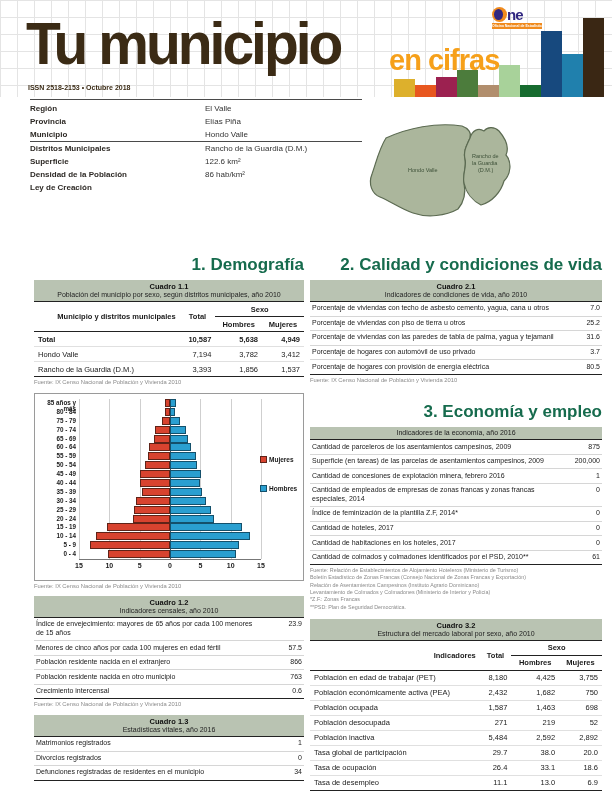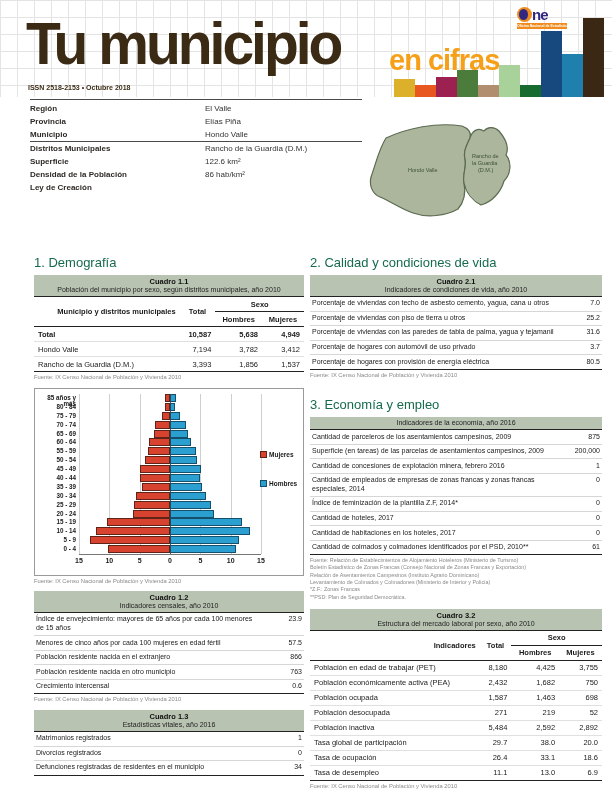--- a/index.html
+++ b/index.html
@@ -10,21 +10,21 @@
   
   .header{left:0;top:0;width:612px;height:97px;background:#fff;
     background-image:linear-gradient(#e4e4e4 1px,transparent 1px),
                      linear-gradient(90deg,#e4e4e4 1px,transparent 1px);
     background-size:17px 17px;border-bottom:1px solid #fff}
   .title-main{left:26px;top:14px;font-size:57px;font-weight:bold;letter-spacing:-3px;
     color:#3b2b15;line-height:1;transform:scaleY(1.04);transform-origin:top left}
   .title-accent{left:389px;top:46px;font-size:29px;font-weight:bold;letter-spacing:-1px;
     color:#f6a01a;line-height:1}
   .issn{left:28px;top:84px;font-size:7px;font-weight:bold;color:#3b2b15}
-  .one-logo{left:517px;top:7px;width:60px}
+  .one-logo{left:492px;top:7px;width:60px}
   .one-row{display:flex;align-items:center}
   .one-circle{width:15px;height:15px;border-radius:50%;background:#f08b1e;position:relative;overflow:hidden}
   .one-circle:after{content:"";position:absolute;left:2px;top:2px;width:9px;height:11px;
     border-radius:50%;background:#312781}
   .one-ne{font-size:15px;font-weight:bold;color:#312781;letter-spacing:-1px;line-height:1}
   .one-sub{margin-top:1px;width:50px;height:6px;background:#f08b1e;color:#fff;font-size:3.5px;
     font-weight:bold;text-align:center;line-height:6px;white-space:nowrap;overflow:hidden}
   .decor-bars{right:8px;top:0;height:97px;display:flex;align-items:flex-end}
   .decor-bars div{width:21px}
 
@@ -35,21 +35,21 @@
   .info-label{width:175px;font-weight:bold;color:#2e2a26}
   .info-value{flex:1;color:#333}
 
   
   .map{left:366px;top:100px}
   .map text{font-size:5.5px;fill:#3d5038;font-family:"Liberation Sans",sans-serif}
 
   
   .col-left{left:34px;top:255px;width:270px}
   .col-right{left:310px;top:255px;width:292px}
-  .section-title{font-size:13px;font-weight:normal;color:#166b4d;text-align:left;margin:0 0 5px}
+  .section-title{font-size:17px;font-weight:bold;color:#166b4d;text-align:right;margin:0 0 5px}
   .band{background:#b9c3b2;text-align:center;padding:2px 8px 3px}
   .band-title{font-size:7.5px;font-weight:bold;color:#111}
   .band-sub{font-size:7px;color:#222}
   .source{font-size:5.8px;color:#8a8a8a;margin:2px 0 6px;line-height:1.3}
   .footnotes{font-size:5.4px;color:#8a8a8a;margin:2px 0 8px;line-height:1.35}
 
   
   .lv{border-top:1.5px solid #222;border-bottom:1.5px solid #222}
   .lv-row{display:flex;align-items:flex-start;border-top:1px solid #d6d6d6;
           padding:2.4px 2px;font-size:7px;line-height:1.25}

